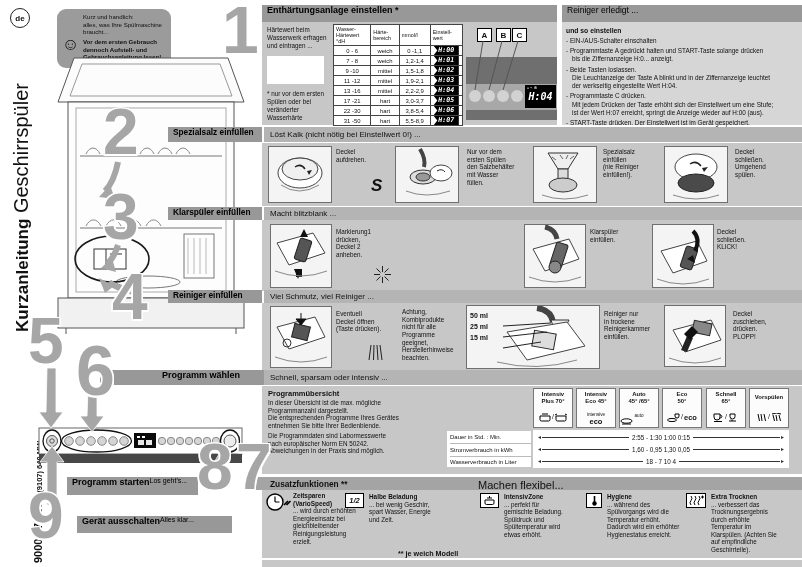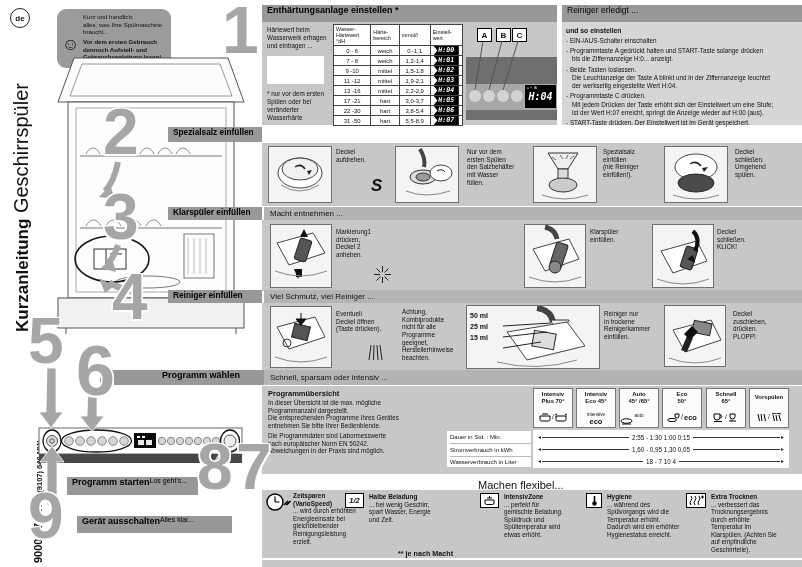--- a/index.html
+++ b/index.html
@@ -232,20 +232,23 @@
       <div>- Programmtaste C drücken.
 Mit jedem Drücken der Taste erhöht sich der Einstellwert um eine Stufe;
 ist der Wert H:07 erreicht, springt die Anzeige wieder auf H:00 (aus).</div>
       <div>- START-Taste drücken. Der Einstellwert ist im Gerät gespeichert.</div>
     </div>
   </div>
 
   <div class="abs bar-dark" style="left:168px;top:127px;width:94px;height:15px">
     <span>Spezialsalz einfüllen</span>
   </div>
+  <div class="abs bar-light" style="left:264px;top:127px;width:538px;height:15px">
+    <span>Löst Kalk (nicht nötig bei Einstellwert 0!) ...</span>
+  </div>
   <div class="abs band" style="left:262px;top:143px;width:540px;height:63px"></div>
 
   <div class="abs panel" style="left:268px;top:146px;width:64px;height:57px">
     <svg width="62" height="55" viewBox="0 0 62 55">
         <ellipse cx="31" cy="26" rx="22" ry="15" fill="#fff" stroke="#444"></ellipse>
         <ellipse cx="31" cy="22" rx="18" ry="11" fill="#f0f0f0" stroke="#444"></ellipse>
         <path d="M26 20 q6 -4 10 2" fill="none" stroke="#222" stroke-width="1.5"></path>
         <path d="M38 24 l5 -1 -3 5 z" fill="#222"></path>
         <path d="M12 38 q18 12 38 0" fill="none" stroke="#888"></path>
       </svg>
@@ -295,21 +298,21 @@
   </div>
   <div class="abs cap" style="left:735px;top:148px;width:60px">Deckel
 schließen.
 Umgehend
 spülen.</div>
 
   <div class="abs bar-dark" style="left:168px;top:207px;width:94px;height:13px">
     <span>Klarspüler einfüllen</span>
   </div>
   <div class="abs bar-light" style="left:264px;top:207px;width:538px;height:13px">
-    <span>Macht entnehmen ...</span>
+    <span>Macht blitzblank ...</span>
   </div>
   <div class="abs band" style="left:262px;top:220px;width:540px;height:71px"></div>
 
   <div class="abs panel" style="left:270px;top:224px;width:62px;height:64px">
     <svg width="60" height="62" viewBox="0 0 60 62">
         <path d="M6 18 L42 8 L54 28 L18 40 Z" fill="#fff" stroke="#444"></path>
         <rect x="26" y="14" width="12" height="22" rx="2" transform="rotate(18 32 25)" fill="#555" stroke="#222"></rect>
         <path d="M33 4 l4 8 h-8 z" fill="#111"></path>
         <path d="M27 54 l4 -10 h-8 z" fill="#111"></path>
         <rect x="25" y="44" width="6" height="8" fill="#111"></rect>
@@ -534,20 +537,23 @@
 
   <div class="abs bar-dark" style="left:67px;top:477px;width:131px;height:18px;font-size:9px">
     <span>Programm starten</span>
       <span style="font-weight:normal;font-size:7px"> Los geht's...</span>
   </div>
   <div class="abs bar-dark" style="left:77px;top:516px;width:155px;height:17px;font-size:9px">
     <span>Gerät ausschalten</span>
       <span style="font-weight:normal;font-size:7px"> Alles klar...</span>
   </div>
 
+  <div class="abs" style="left:252px;top:477px;width:550px;height:13px;background:#a4a4a4;display:flex;align-items:center;box-sizing:border-box;padding-left:18px">
+    <span style="font-size:8.3px;font-weight:bold">Zusatzfunktionen **</span>
+  </div>
   <div class="abs" style="left:478px;top:479px;font-size:11px">Machen flexibel...</div>
   <div class="abs band" style="left:262px;top:490px;width:540px;height:68px"></div>
 
   <div class="abs" style="left:266px;top:492px">
     <svg width="26" height="20" viewBox="0 0 26 20">
         <circle cx="9" cy="10" r="8" fill="#fff" stroke="#000" stroke-width="1.4"></circle>
         <path d="M9 10 V4.5 M9 10 h4.5" stroke="#000" stroke-width="1.2" fill="none"></path>
         <path d="M18 13 l4 -4 M20.5 13 l4 -4" stroke="#000" stroke-width="1.6" fill="none"></path>
       </svg>
   </div>
@@ -611,21 +617,21 @@
     <div class="x-name">Extra Trocknen</div>
     <div class="x-text">... verbessert das
 Trocknungsergebnis
 durch erhöhte
 Temperatur im
 Klarspülen. (Achten Sie
 auf empfindliche
 Geschirrteile).</div>
   </div>
 
-  <div class="abs" style="left:398px;top:549px;font-size:7.2px;font-weight:bold">** je nach  Macht</div>
+  <div class="abs" style="left:398px;top:549px;font-size:7.2px;font-weight:bold">** je weich  Modell</div>
   <div class="abs band" style="left:262px;top:560px;width:540px;height:7px"></div>
 
   <svg class="abs" style="left:0;top:0;pointer-events:none" width="802" height="567" viewBox="0 0 802 567">
     <g stroke="#555" stroke-width="1" fill="none">
       <path d="M483 41 L475 90"></path>
         <path d="M502 41 L489 90"></path>
         <path d="M518 41 L503 90"></path>
     </g>
     <g fill="#a6a6a6" stroke="#fff" stroke-width="0.8">
       <path d="M47 368 h9 v44 h7 l-12 16 -12 -16 h7 z"></path>

